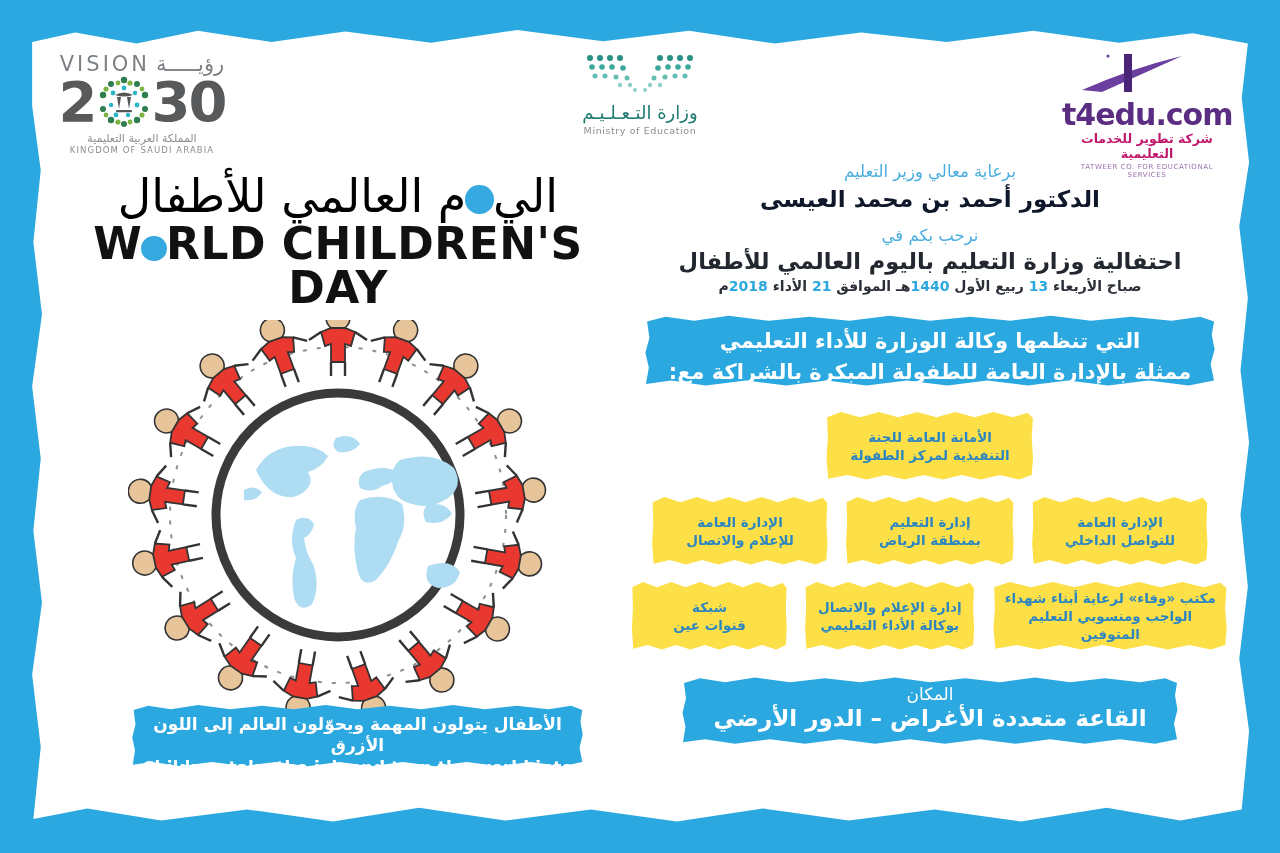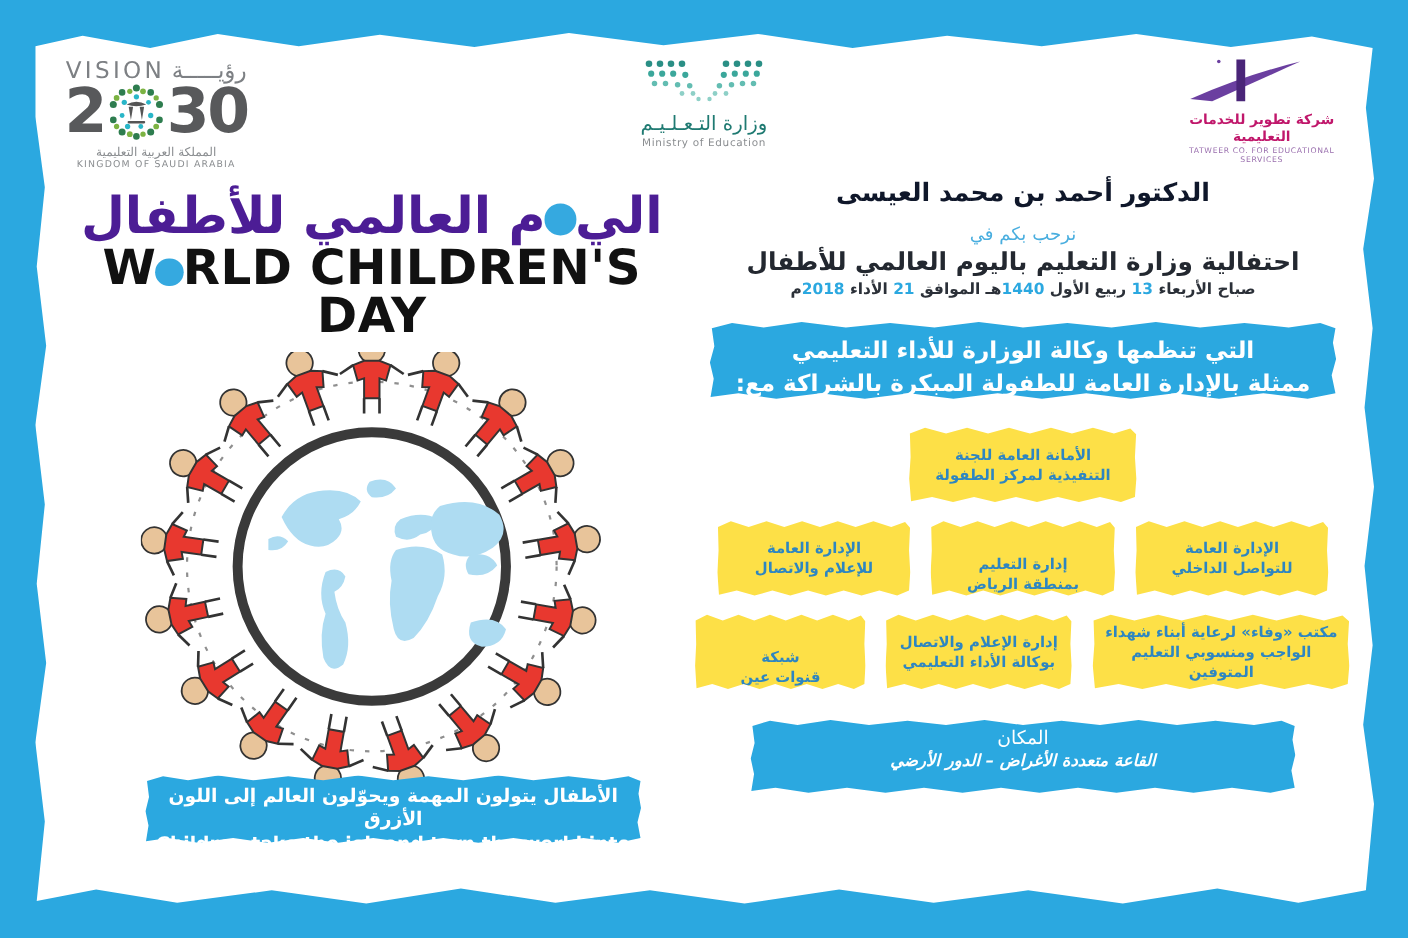--- a/index.html
+++ b/index.html
@@ -52,21 +52,21 @@
   .moe-en{font-size:9.5px;color:#8a8d90;letter-spacing:0.6px;margin-top:2px;}
 
   .logo-t4{position:absolute;right:48px;top:50px;width:170px;text-align:center;}
   .t4-word{font-size:30px;font-weight:700;color:#5b2d82;line-height:1;letter-spacing:-1px;}
   .t4-ar{font-size:12.5px;color:#c0176b;font-weight:700;direction:rtl;margin-top:1px;}
   .t4-en{font-size:7px;color:#9a6fae;letter-spacing:0.6px;margin-top:2px;}
 
   
   .left-col{position:absolute;left:58px;top:172px;width:560px;}
   .title-ar{
-    font-size:46px;font-weight:700;color:#4c1d95;direction:rtl;
+    font-size:46px;font-weight:400;color:#000000;direction:rtl;
     text-align:center;letter-spacing:0px;line-height:1.05;
   }
   .title-ar .dot,.title-en .dot{
     display:inline-block;width:0.62em;height:0.62em;border-radius:50%;
     background:#35A9E0;vertical-align:-0.04em;margin:0 -0.02em;
   }
   .title-en{
     font-size:44px;font-weight:800;color:#111;text-align:center;
     letter-spacing:0.5px;margin-top:2px;line-height:1;
   }
@@ -115,28 +115,28 @@
       1.5% 12%,8% 5%,17% 12%,26% 5%,35% 12%,44% 5%,53% 12%,62% 5%,
       71% 12%,80% 5%,89% 12%,96% 6%,98.5% 13%,
       98% 40%,98.6% 66%,98.0% 88%,
       92% 94%,83% 88%,74% 94%,65% 88%,56% 94%,47% 88%,38% 94%,
       29% 88%,20% 94%,11% 88%,2% 93%,
       1.2% 66%,1.8% 40%
     );
   }
   .pb-w1{width:192px;height:64px;}
   .pb-w2{width:160px;height:64px;}
-  .pb-w3{width:152px;height:64px;align-items:flex-end;}
+  .pb-w3{width:152px;height:64px;}
   .pb-w4{width:240px;height:64px;}
   .pb-w5{width:168px;height:64px;}
 
   .venue{position:relative;width:500px;height:78px;margin:18px auto 0 auto;}
   .venue-txt{position:relative;padding-top:12px;color:#fff;}
   .venue-l1{font-size:17px;font-weight:400;}
-  .venue-l2{font-size:15px;font-weight:700;margin-top:1px;font-style:italic;}
+  .venue-l2{font-size:23px;font-weight:700;margin-top:1px;}
 </style>
 </head>
 <body>
 
 <div class="poster">
   <div class="paper"></div>
 
   <div class="logo-vision">
     <div class="v-top">
       <span class="v-word">VISION</span>
@@ -239,20 +239,21 @@
   </div>
 
   <div class="logo-t4">
     <span>
       <svg viewBox="0 0 150 46" width="150" height="46" aria-hidden="true">
         <path d="M10 40 Q60 18 110 6 Q70 24 30 42 Z" fill="#6b3fa0"></path>
         <path d="M52 4 L60 4 L60 42 L52 42 Z" fill="#4a2578"></path>
         <circle cx="36" cy="6" r="1.6" fill="#6b3fa0"></circle>
       </svg>
     </span>
+    <div class="t4-word">t4edu.com</div>
     <div class="t4-ar">شركة تطوير للخدمات التعليمية</div>
     <div class="t4-en">TATWEER CO. FOR EDUCATIONAL SERVICES</div>
   </div>
 
   <div class="left-col">
     <div class="title-ar">
       <span>الي</span><span class="dot"></span><span>م العالمي للأطفال</span>
     </div>
     <div class="title-en">
       <span>W</span><span class="dot"></span><span>RLD CHILDREN'S DAY</span>
@@ -369,20 +370,21 @@
 
   <div class="tagline">
     <div class="brush"></div>
     <div class="tagline-txt">
       <div class="tag-ar">الأطفال يتولون المهمة ويحوّلون العالم إلى اللون الأزرق</div>
       <div class="tag-en">Children take the job and turn the world into blue</div>
     </div>
   </div>
 
   <div class="right-col">
+    <div class="patron">برعاية معالي وزير التعليم</div>
     <div class="minister">الدكتور أحمد بن محمد العيسى</div>
     <div class="welcome">نرحب بكم في</div>
     <div class="event">احتفالية وزارة التعليم باليوم العالمي للأطفال</div>
     <div class="date">
       <span>صباح الأربعاء </span><b>13</b><span> ربيع الأول </span><b>1440</b><span>هـ الموافق </span><b>21</b><span> الأداء </span><b>2018</b><span>م</span>
     </div>
 
     <div class="org-banner">
       <div class="brush"></div>
       <div class="org-txt">

